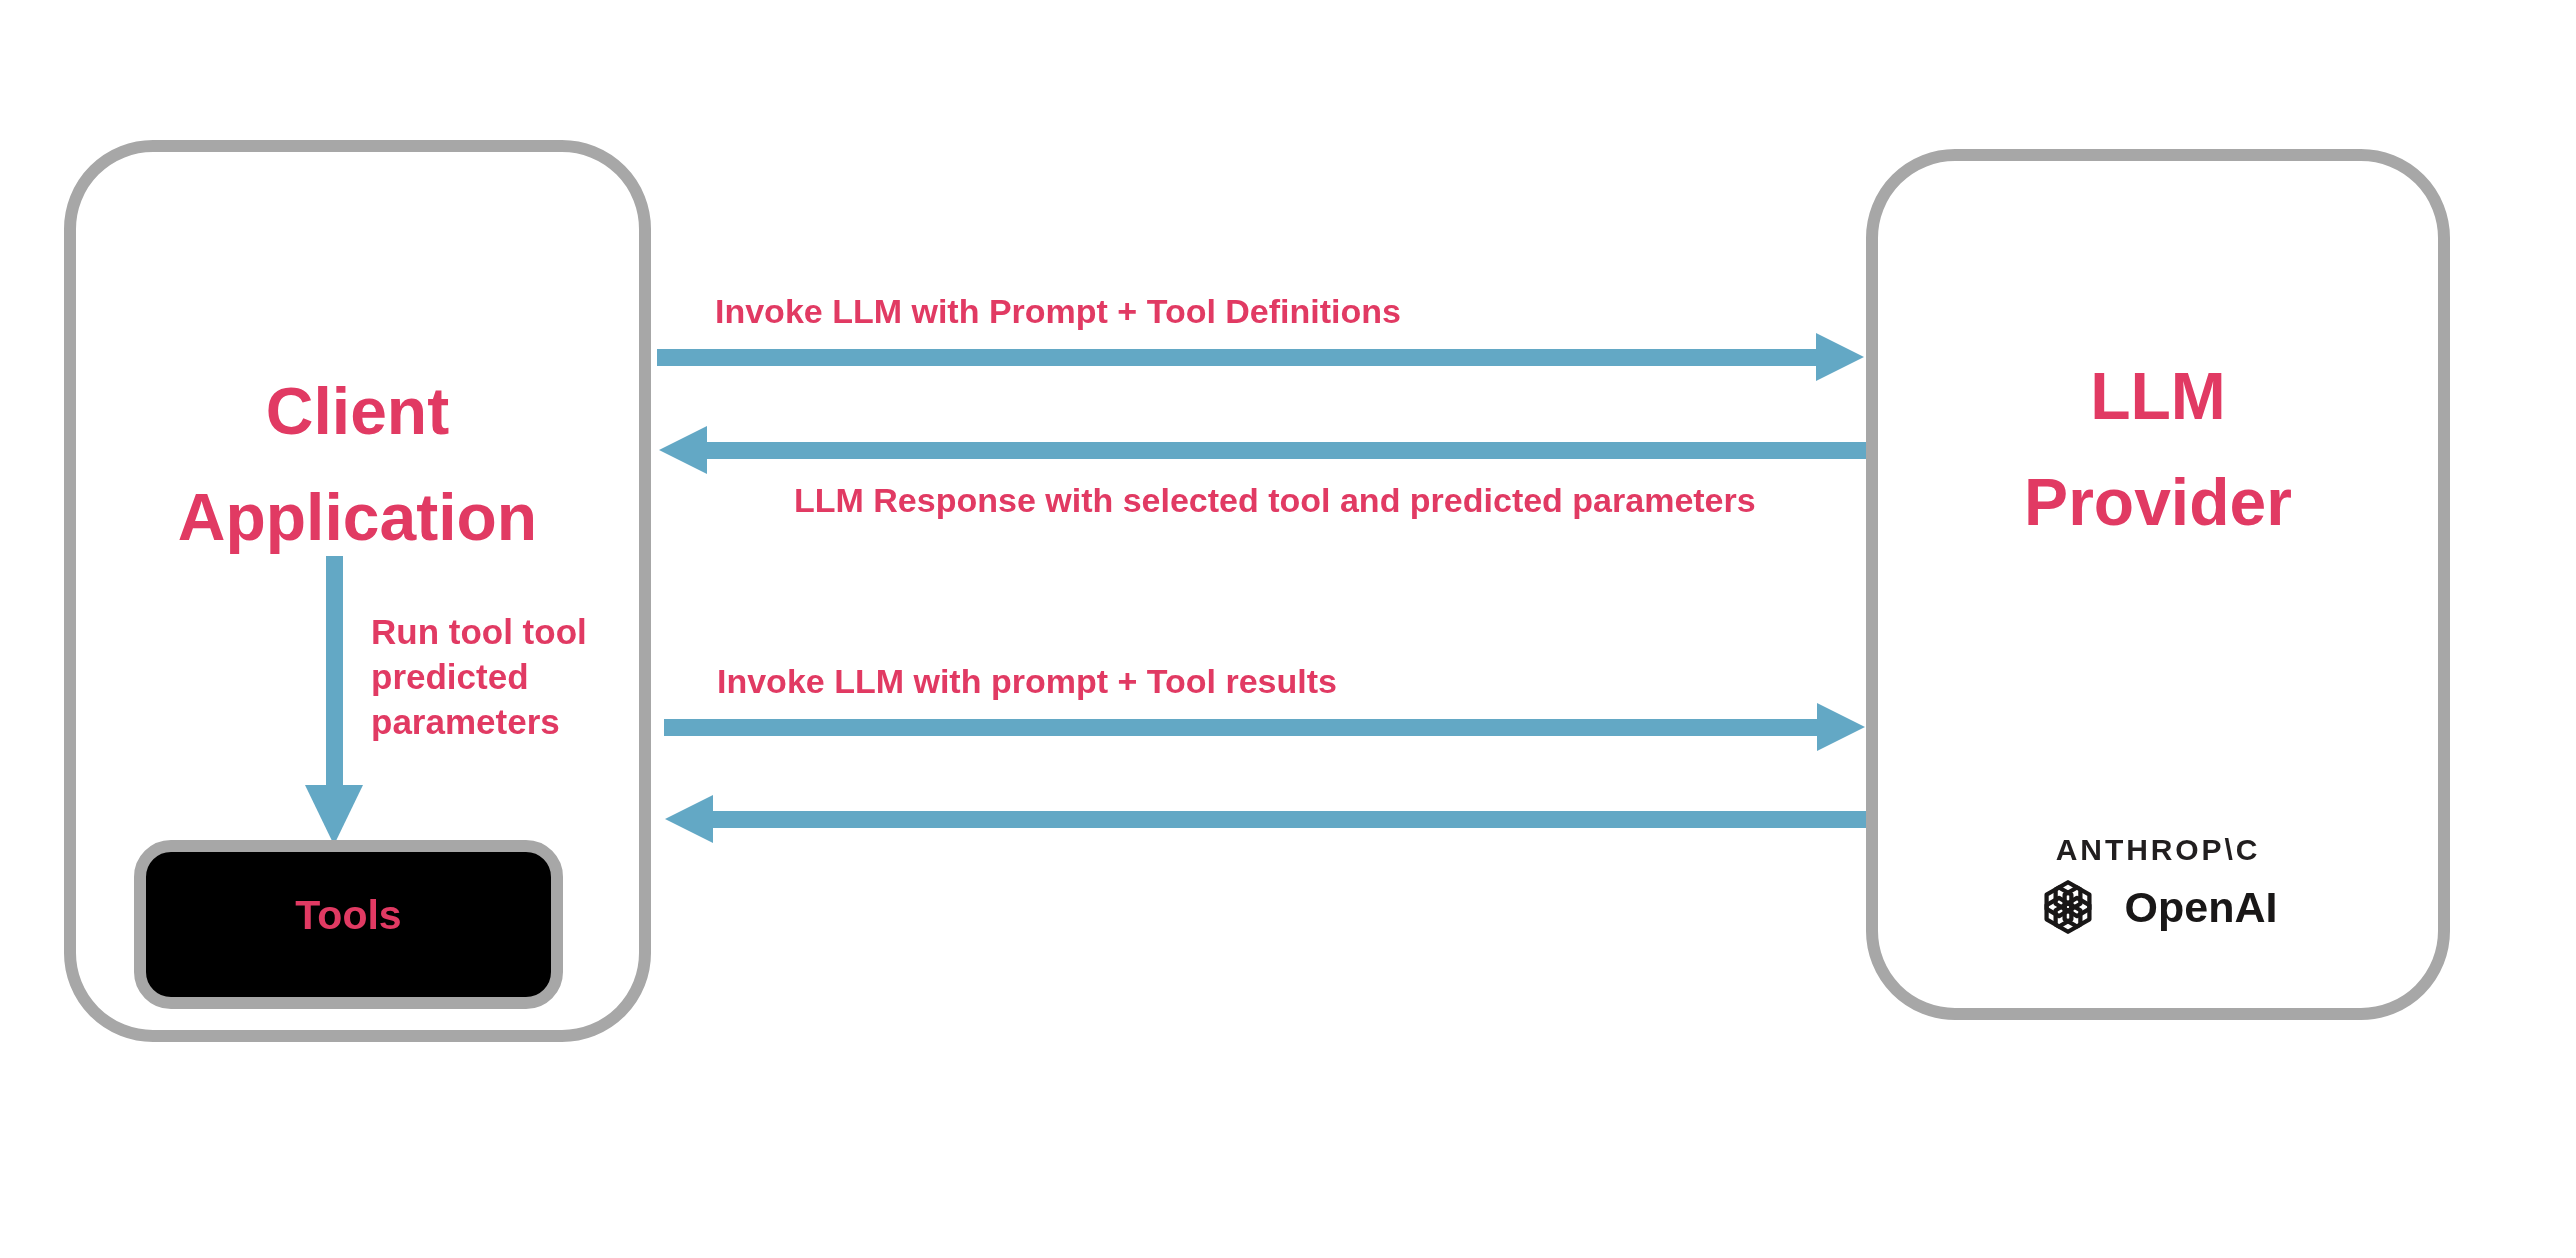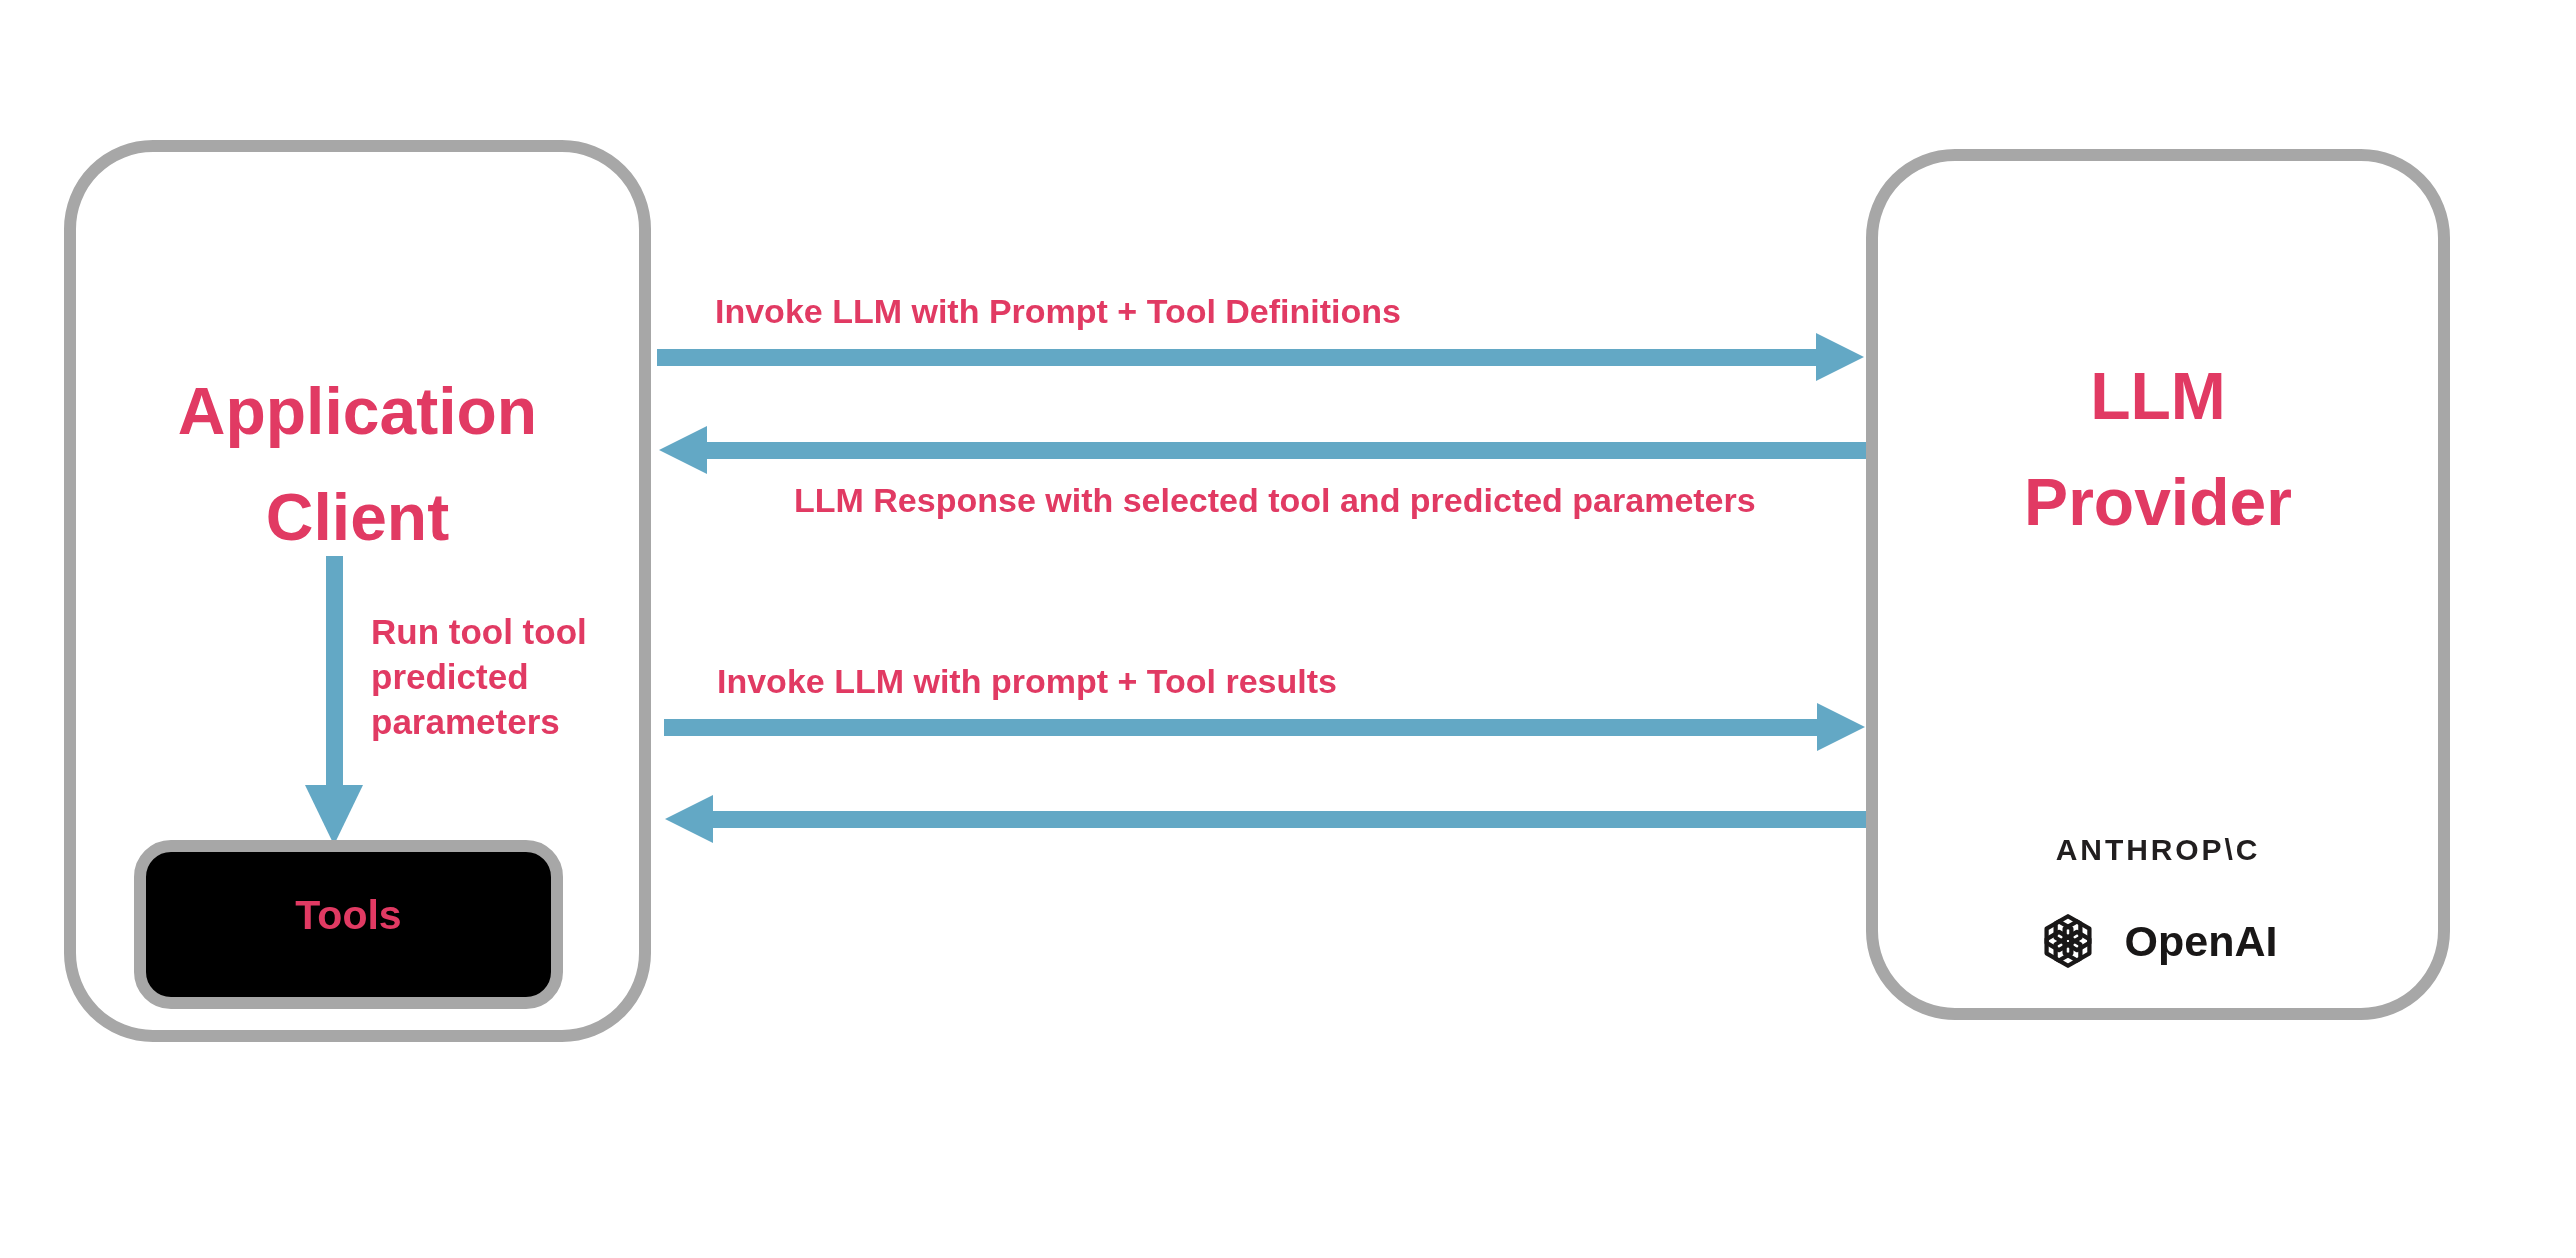--- a/index.html
+++ b/index.html
@@ -138,40 +138,40 @@
     left: 1866px; top: 833px; width: 584px;
     text-align: center;
     color: #211e1f;
     font-size: 30px;
     font-weight: 700;
     letter-spacing: 2.9px;
     white-space: nowrap;
   }
   #openai-logo {
     position: absolute;
-    left: 1866px; top: 908px; width: 584px; height: 66px;
+    left: 1866px; top: 874px; width: 584px; height: 66px;
     display: flex; align-items: center; justify-content: center;
     gap: 28px;
   }
   #openai-wordmark {
     color: #191717;
     font-size: 43px;
     font-weight: 700;
     letter-spacing: 0px;
   }
 </style>
 </head>
 <body>
 
 <div id="canvas">
 
   <div id="client-box" class="big-box"></div>
   <div id="client-title" class="box-title">
+    <span>Client</span>
     <span>Application</span>
-    <span>Client</span>
   </div>
 
   <div id="down-arrow-shaft"></div>
   <div id="down-arrow-head"></div>
   <div id="run-tool-label">
     <span>Run tool tool</span>
     <span>predicted</span>
     <span>parameters</span>
   </div>
 

